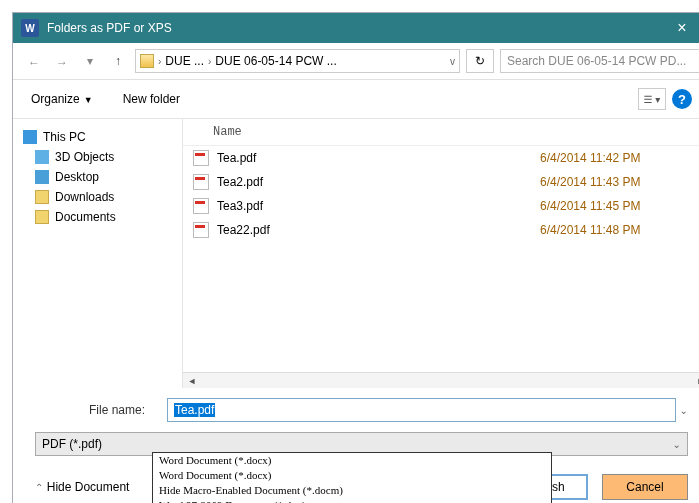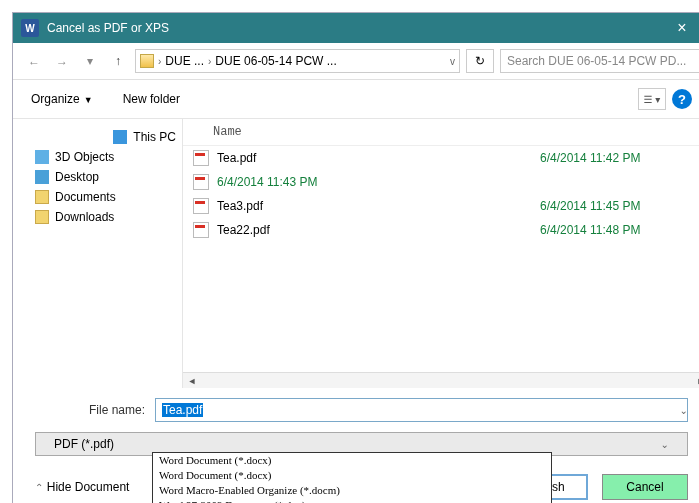--- a/index.html
+++ b/index.html
@@ -18,63 +18,63 @@
   .refresh { width:28px; height:24px; border:1px solid #ccc; display:flex;align-items:center;justify-content:center;}
   .search { width:200px; height:24px; border:1px solid #ccc; display:flex;align-items:center;padding:0 6px;color:#888;font-size:12px;gap:6px;}
   .toolbar { display:flex; align-items:center; padding:8px 18px; font-size:12px; gap:30px;}
   .toolbar .sp { flex:1; }
   .viewbtns { display:flex; gap:6px; align-items:center; }
   .sqbtn { width:28px;height:22px;border:1px solid #ccc;display:flex;align-items:center;justify-content:center;font-size:10px;color:#555;}
   .help { width:20px;height:20px;border-radius:50%;background:#0078d7;color:#fff;display:flex;align-items:center;justify-content:center;font-size:13px;font-weight:bold;}
   .mainarea { display:flex; flex:1; min-height:0; position:relative; border-top:1px solid #e5e5e5;}
   .tree { width:170px; border-right:1px solid #e5e5e5; padding:8px 4px; font-size:12px; overflow:hidden;}
   .tree .node { display:flex; align-items:center; gap:6px; padding:3px 2px 3px 18px; white-space:nowrap;}
-  .tree .node.root { padding-left:6px; font-weight:normal;justify-content:flex-end;}
+  .tree .node.root { padding-left:6px; font-weight:normal;}
   .ticon { width:14px;height:14px;flex-shrink:0;}
   .ticon.pc { background:#3a96dd; }
   .ticon.ob3d { background:#5fb0e5; }
   .ticon.desk { background:#49a0d8; }
   .ticon.doc { background:#f2d46f;border:1px solid #caa94a; }
   .ticon.dl { background:#f2d46f;border:1px solid #caa94a; position:relative;}
   .filelist { flex:1; display:flex; flex-direction:column; font-size:12px; overflow:hidden; position:relative;}
   .colhdr { display:flex; padding:6px 10px; color:#555; border-bottom:1px solid #eee; font-size:12px;}
   .colhdr .c1 { flex:1; padding-left:20px;font-family:Liberation Mono, monospace;}
   .colhdr .c2 { width:160px; }
   .rows { flex:1; overflow:hidden; }
   .row { display:flex; padding:4px 10px; align-items:center; }
   .row .pdf { width:16px;height:16px;margin-right:8px;background:#fff;border:1px solid #bbb;position:relative;}
   .row .pdf::before { content:""; position:absolute; left:1px; top:2px; width:10px; height:3px; background:#d93025;}
   .row .nm { flex:1; }
-  .row .dt { width:160px; color:#15803d; }
+  .row .dt { width:160px; color:#a16207; }
   .hscroll { height:16px; border-top:1px solid #ddd; background:#f4f4f4; display:flex; align-items:center; justify-content:space-between; padding:0 2px;}
   .hscroll .arr { width:14px;height:14px;display:flex;align-items:center;justify-content:center;font-size:9px;color:#555;}
   .fieldarea { padding:10px 22px 4px 22px; font-size:12px; display:flex; flex-direction:column; gap:10px; position:relative;}
-  .fldrow { display:flex; align-items:center; gap:10px;}
+  .fldrow { display:flex; align-items:center; gap:22px;}
   .fldrow label { width:110px; text-align:right; color:#333; }
   .txtinput { flex:1; height:24px; border:1px solid #7aa8c9; padding:0 6px; font-size:12px; display:flex; align-items:center;}
   .txtinput.sel { background:#fff; }
   .txtinput .selected { background:#0078d7; color:#fff; padding:0 1px;}
-  .combo { flex:1; height:24px; border:1px solid #a9a9a9; padding:0 18px; font-size:12px; display:flex; align-items:center; justify-content:space-between; background:#eaeaea;}
+  .combo { flex:1; height:24px; border:1px solid #a9a9a9; padding:0 6px; font-size:12px; display:flex; align-items:center; justify-content:space-between; background:#eaeaea;}
   .dropdown { position:absolute; left:139px; top:64px; width:400px; background:#fff; border:1px solid #333; font-size:11px; line-height:1.35; z-index:10;}
   .dropdown .opt { padding:0 6px; white-space:nowrap; cursor:pointer;font-family:Liberation Serif, serif;}
   .footer { display:flex; align-items:center; padding:14px 22px; gap:14px; font-size:12px;}
   .footer .sp { flex:1; }
-  .btn { min-width:86px; height:26px; border:1px solid #8a8a8a; background:#86efac; display:flex;align-items:center;justify-content:center; font-size:12px;}
+  .btn { min-width:86px; height:26px; border:1px solid #8a8a8a; background:#fdba74; display:flex;align-items:center;justify-content:center; font-size:12px;}
   .btn.primary { border:2px solid #6fa8d8; background:#fff;}
   .caret { font-size:9px; margin-left:4px; }
   .chev { font-size:10px; color:#666; }
 </style>
 </head>
 <body>
 
 <div class="dialog">
 
   <div class="titlebar">
     <div class="wicon">W</div>
-    <div class="title">Cancel as PDF or XPS</div>
+    <div class="title">Folders as PDF or XPS</div>
     <div class="close">×</div>
   </div>
 
   <div class="navrow">
     <div class="navbtn">←</div>
     <div class="navbtn">→</div>
     <div class="navbtn">▾</div>
     <div class="navbtn enabled">↑</div>
     <div class="breadcrumb">
       <div class="fld"></div>
@@ -109,41 +109,42 @@
       </div>
       <div class="node">
         <div class="ticon ob3d"></div>
         <span>3D Objects</span>
       </div>
       <div class="node">
         <div class="ticon desk"></div>
         <span>Desktop</span>
       </div>
       <div class="node">
+        <div class="ticon dl"></div>
+        <span>Downloads</span>
+      </div>
+      <div class="node">
         <div class="ticon doc"></div>
         <span>Documents</span>
-      </div>
-      <div class="node">
-        <div class="ticon dl"></div>
-        <span>Downloads</span>
       </div>
     </div>
 
     <div class="filelist">
       <div class="colhdr">
         <div class="c1">Name</div>
       </div>
       <div class="rows">
         <div class="row">
           <div class="pdf"></div>
           <div class="nm">Tea.pdf</div>
           <div class="dt">6/4/2014 11:42 PM</div>
         </div>
         <div class="row">
           <div class="pdf"></div>
+          <div class="nm">Tea2.pdf</div>
           <div class="dt">6/4/2014 11:43 PM</div>
         </div>
         <div class="row">
           <div class="pdf"></div>
           <div class="nm">Tea3.pdf</div>
           <div class="dt">6/4/2014 11:45 PM</div>
         </div>
         <div class="row">
           <div class="pdf"></div>
           <div class="nm">Tea22.pdf</div>
@@ -168,21 +169,21 @@
     <div class="fldrow">
       <div class="combo">
         <span>PDF (*.pdf)</span>
         <span class="chev">⌄</span>
       </div>
     </div>
 
     <div class="dropdown">
       <div class="opt">Word Document (*.docx)</div>
       <div class="opt">Word Document (*.docx)</div>
-      <div class="opt">Word Macro-Enabled Organize (*.docm)</div>
+      <div class="opt">Hide Macro-Enabled Document (*.docm)</div>
       <div class="opt">Word 97-2003 Document (*.doc)</div>
 
     </div>
   </div>
 
   <div class="footer">
     <span>
       <span class="chev">⌃</span>
       <span>Hide Document</span>
     </span>

